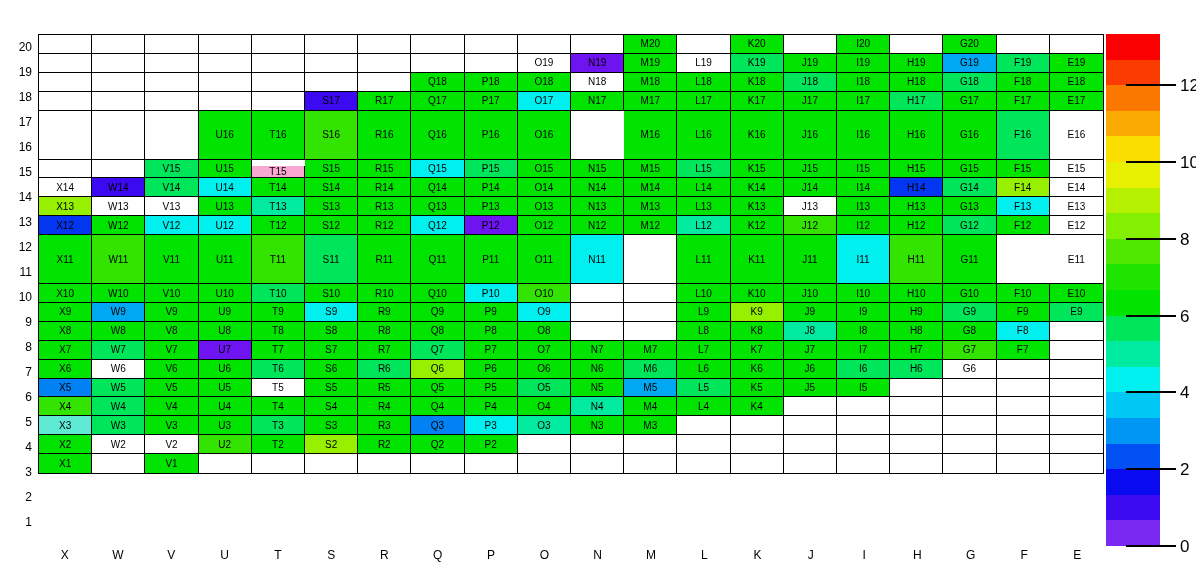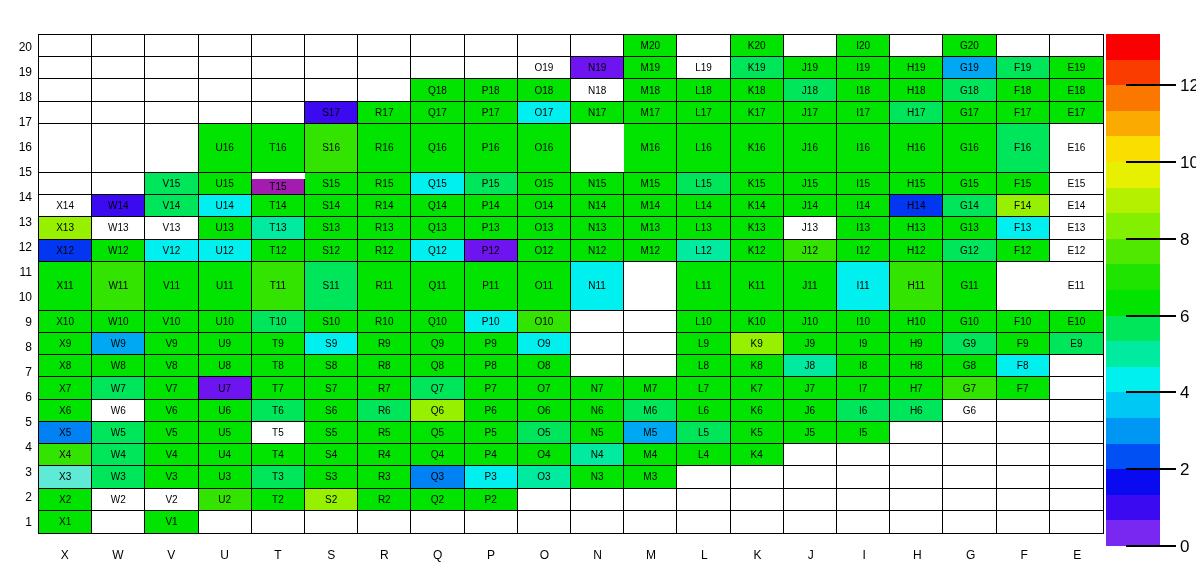--- a/index.html
+++ b/index.html
@@ -1,20 +1,20 @@
 <!DOCTYPE html>
 <html><head>
 <meta charset="utf-8">
 <style>
   html,body{margin:0;padding:0;background:#fff;}
   #canvas{position:relative;width:1196px;height:572px;background:#ffffff;
           font-family:"Liberation Sans", sans-serif;overflow:hidden;}
   .title{position:absolute;top:4px;left:0;width:1160px;text-align:center;
          font-size:20px;color:#000;white-space:nowrap;}
-  #grid{position:absolute;left:38px;top:34px;width:1066px;height:500px;
+  #grid{position:absolute;left:38px;top:34px;width:1066px;height:440px;
         display:grid;grid-template-columns:repeat(20,1fr);
         grid-template-rows:repeat(20,1fr);border:1px solid #000;box-sizing:border-box;}
   .cell{border-right:1px solid #000;border-bottom:1px solid #000;box-sizing:border-box;
         display:flex;align-items:center;justify-content:center;
         font-size:10px;color:#000;overflow:hidden;}
   .cell.last-col{border-right:none;}
   .cell.last-row{border-bottom:none;}
   .ylab{position:absolute;left:0;width:32px;text-align:right;font-size:12px;color:#000;line-height:14px;}
   .xlab{position:absolute;top:548px;font-size:12px;color:#000;transform:translateX(-50%);}
   #colorbar{position:absolute;left:1106px;top:34px;width:54px;height:512px;
@@ -125,21 +125,21 @@
       <div class="cell" style="background: rgb(0, 228, 0);">J16</div>
       <div class="cell" style="background: rgb(0, 228, 0);">I16</div>
       <div class="cell" style="background: rgb(0, 228, 0);">H16</div>
       <div class="cell" style="background: rgb(0, 228, 0);">G16</div>
       <div class="cell" style="background: rgb(0, 230, 90);">F16</div>
       <div class="cell last-col" style="background: rgb(255, 255, 255);">E16</div>
       <div class="cell" style="background: rgb(255, 255, 255);"></div>
       <div class="cell" style="background: rgb(255, 255, 255);"></div>
       <div class="cell" style="background: rgb(0, 230, 90);">V15</div>
       <div class="cell" style="background: rgb(0, 228, 0);">U15</div>
-      <div class="cell" style="background: #a21caf; margin-top: 6px;">T15</div>
+      <div class="cell" style="background: #f9a8d4; margin-top: 6px;">T15</div>
       <div class="cell" style="background: rgb(0, 228, 0);">S15</div>
       <div class="cell" style="background: rgb(0, 228, 0);">R15</div>
       <div class="cell" style="background: rgb(0, 240, 240);">Q15</div>
       <div class="cell" style="background: rgb(0, 230, 90);">P15</div>
       <div class="cell" style="background: rgb(0, 228, 0);">O15</div>
       <div class="cell" style="background: rgb(0, 228, 0);">N15</div>
       <div class="cell" style="background: rgb(0, 228, 0);">M15</div>
       <div class="cell" style="background: rgb(0, 230, 90);">L15</div>
       <div class="cell" style="background: rgb(0, 228, 0);">K15</div>
       <div class="cell" style="background: rgb(0, 228, 0);">J15</div>

